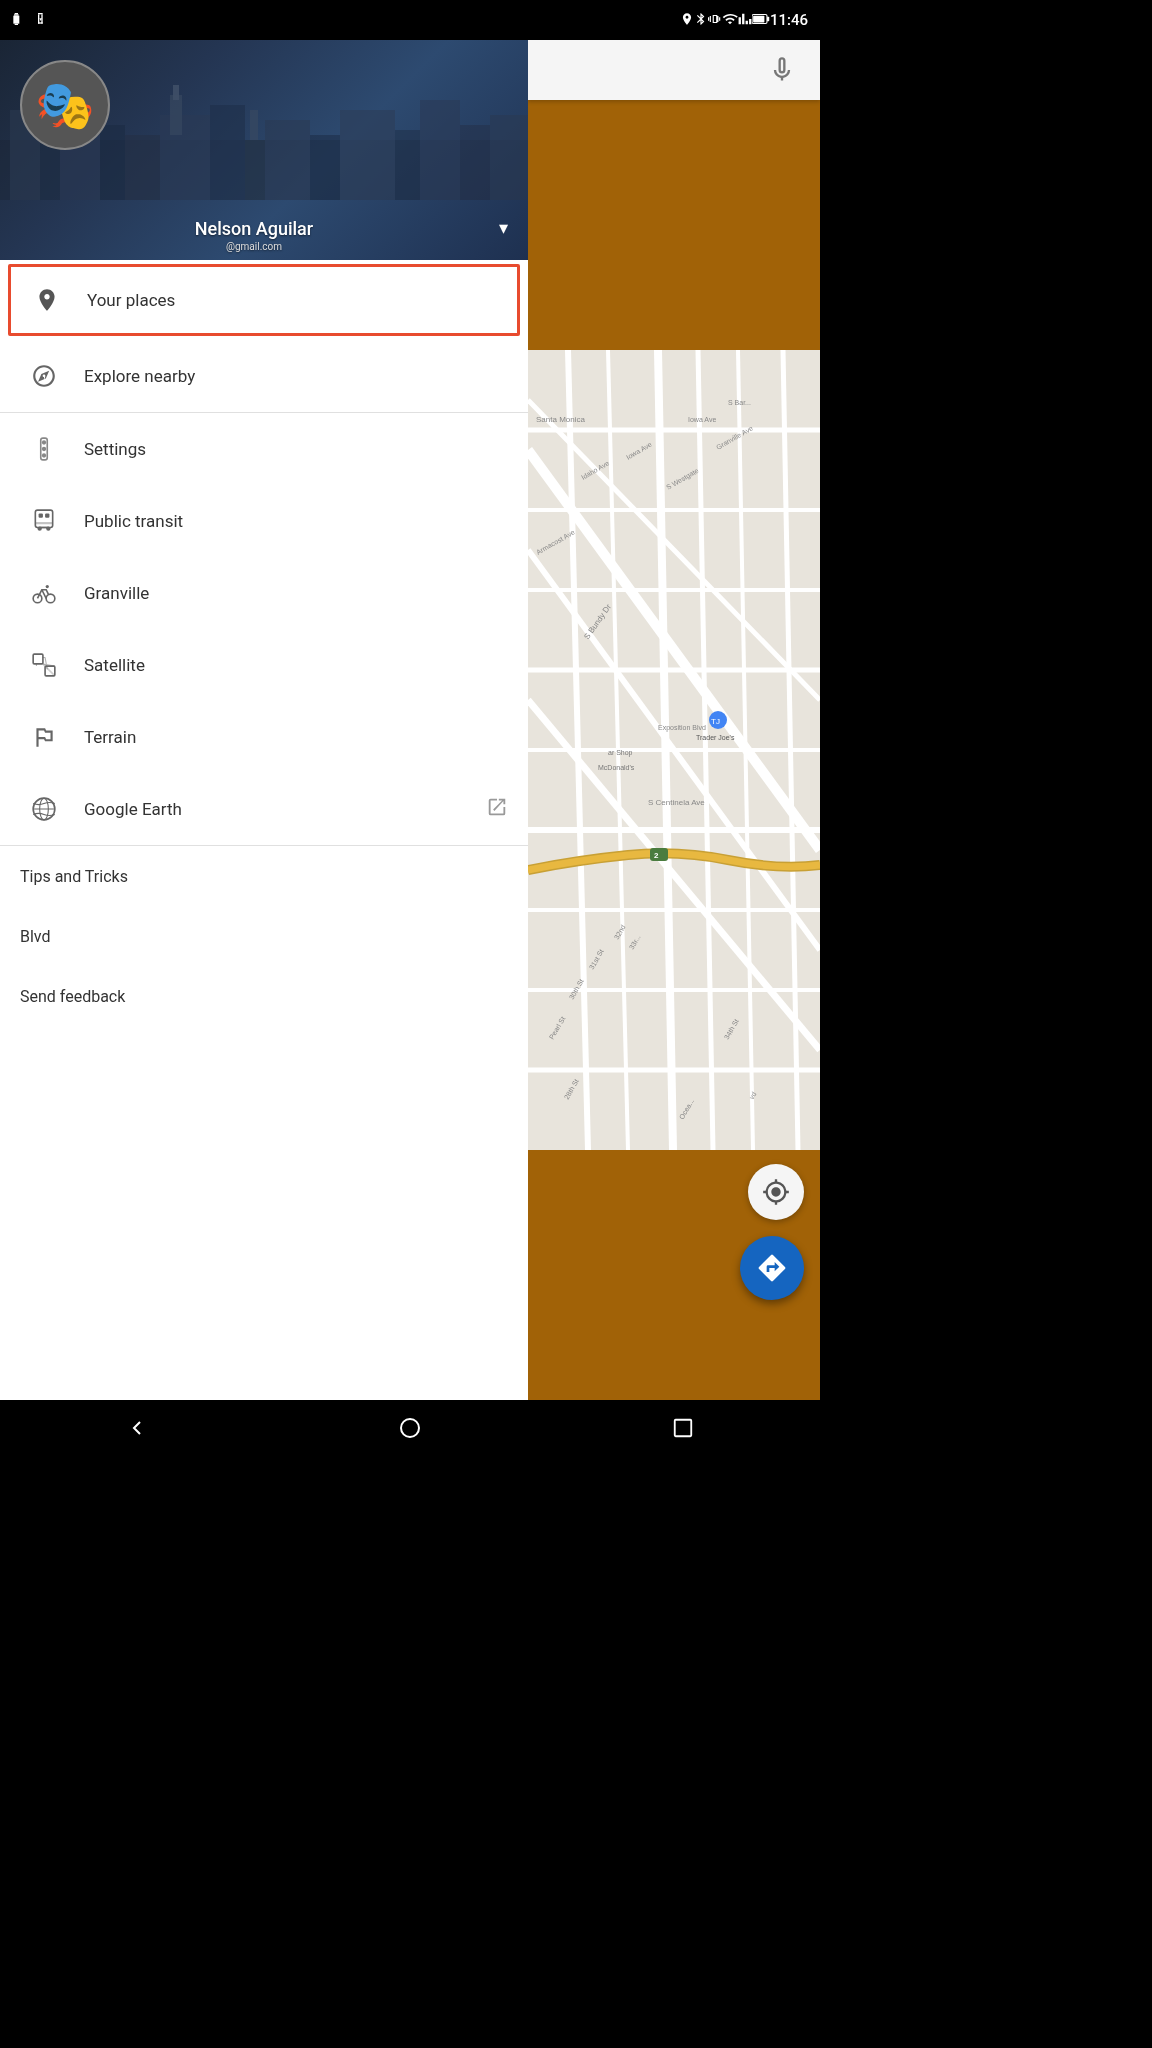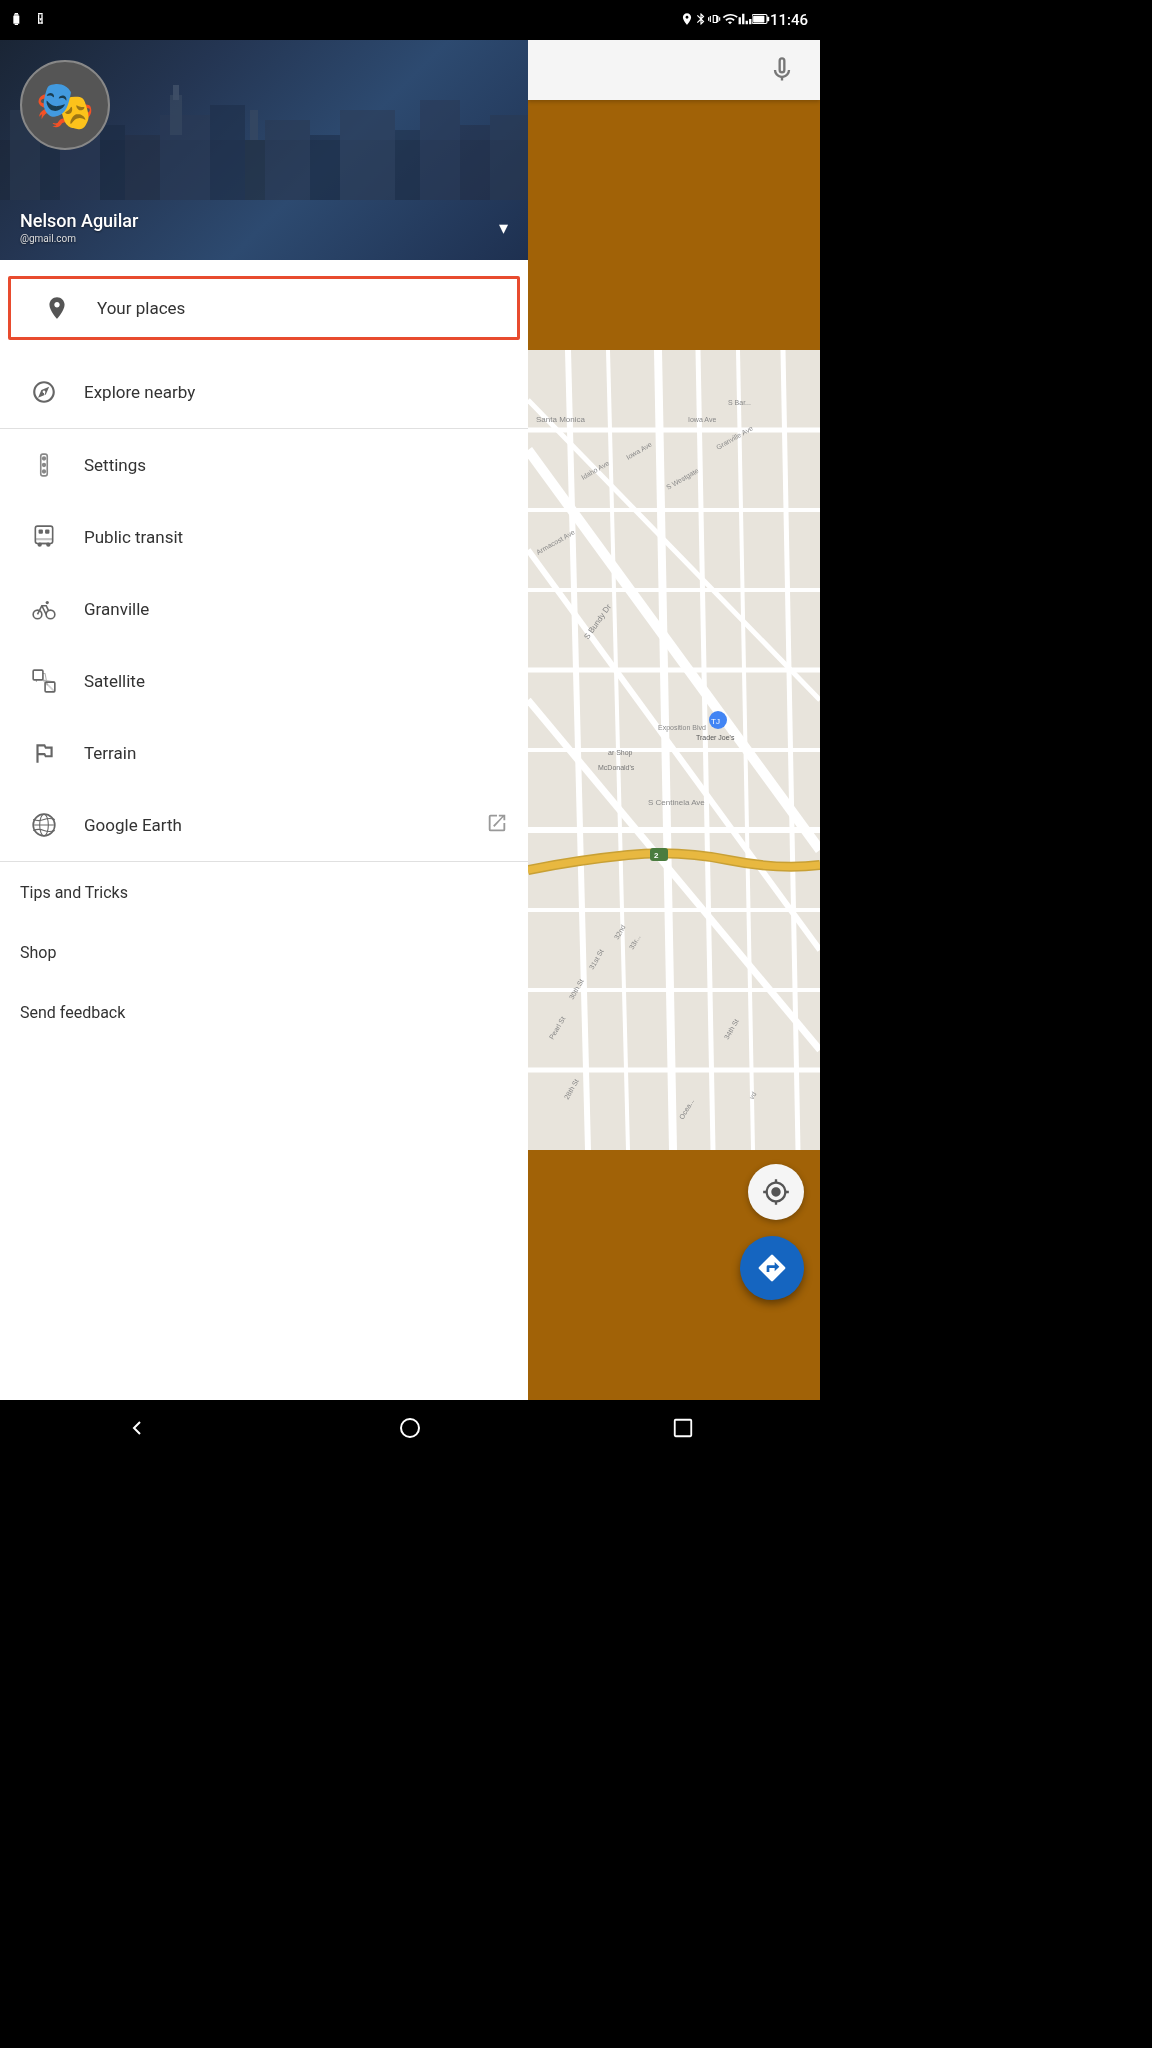--- a/index.html
+++ b/index.html
@@ -101,23 +101,24 @@
       align-items: center;
       justify-content: center;
       border: 2px solid #888;
     }
     .avatar-face {
       font-size: 48px;
       color: #ccc;
     }
     .drawer-user-info {
       position: absolute;
-      bottom: 16px;
+      bottom: 8px;
       left: 20px;
       right: 40px;
+      text-align: center;
     }
     .drawer-user-name {
       color: #fff;
       font-size: 18px;
       font-weight: 500;
       text-shadow: 0 1px 2px rgba(0,0,0,0.5);
     }
     .drawer-user-email {
       color: #ddd;
       font-size: 10px;
@@ -136,24 +137,24 @@
     .menu-item {
       display: flex;
       align-items: center;
       padding: 0 20px;
       height: 72px;
       cursor: pointer;
       position: relative;
     }
     .menu-item.highlighted {
       border: 3px solid #e84b2e;
-      margin: 16px 8px;
+      margin: 4px 8px;
       border-radius: 2px;
-      padding: 0 22px;
-      height: 64px;
+      padding: 0 12px;
+      height: 72px;
     }
     .menu-divider {
       height: 1px;
       background: #e0e0e0;
       margin: 0 0 0 0;
     }
     .menu-icon {
       width: 48px;
       height: 48px;
       display: flex;
@@ -488,21 +489,21 @@
     </div>
 
     <div class="section-divider"></div>
 
     <div class="menu-section-item">
       <span class="section-label">Tips and Tricks</span>
     </div>
 
 
     <div class="menu-section-item">
-      <span class="section-label">Shop</span>
+      <span class="section-label">Blvd</span>
     </div>
 
     <div class="menu-section-item">
       <span class="section-label">Send feedback</span>
     </div>
 
   </div>
 
   <div class="map-area">
 

